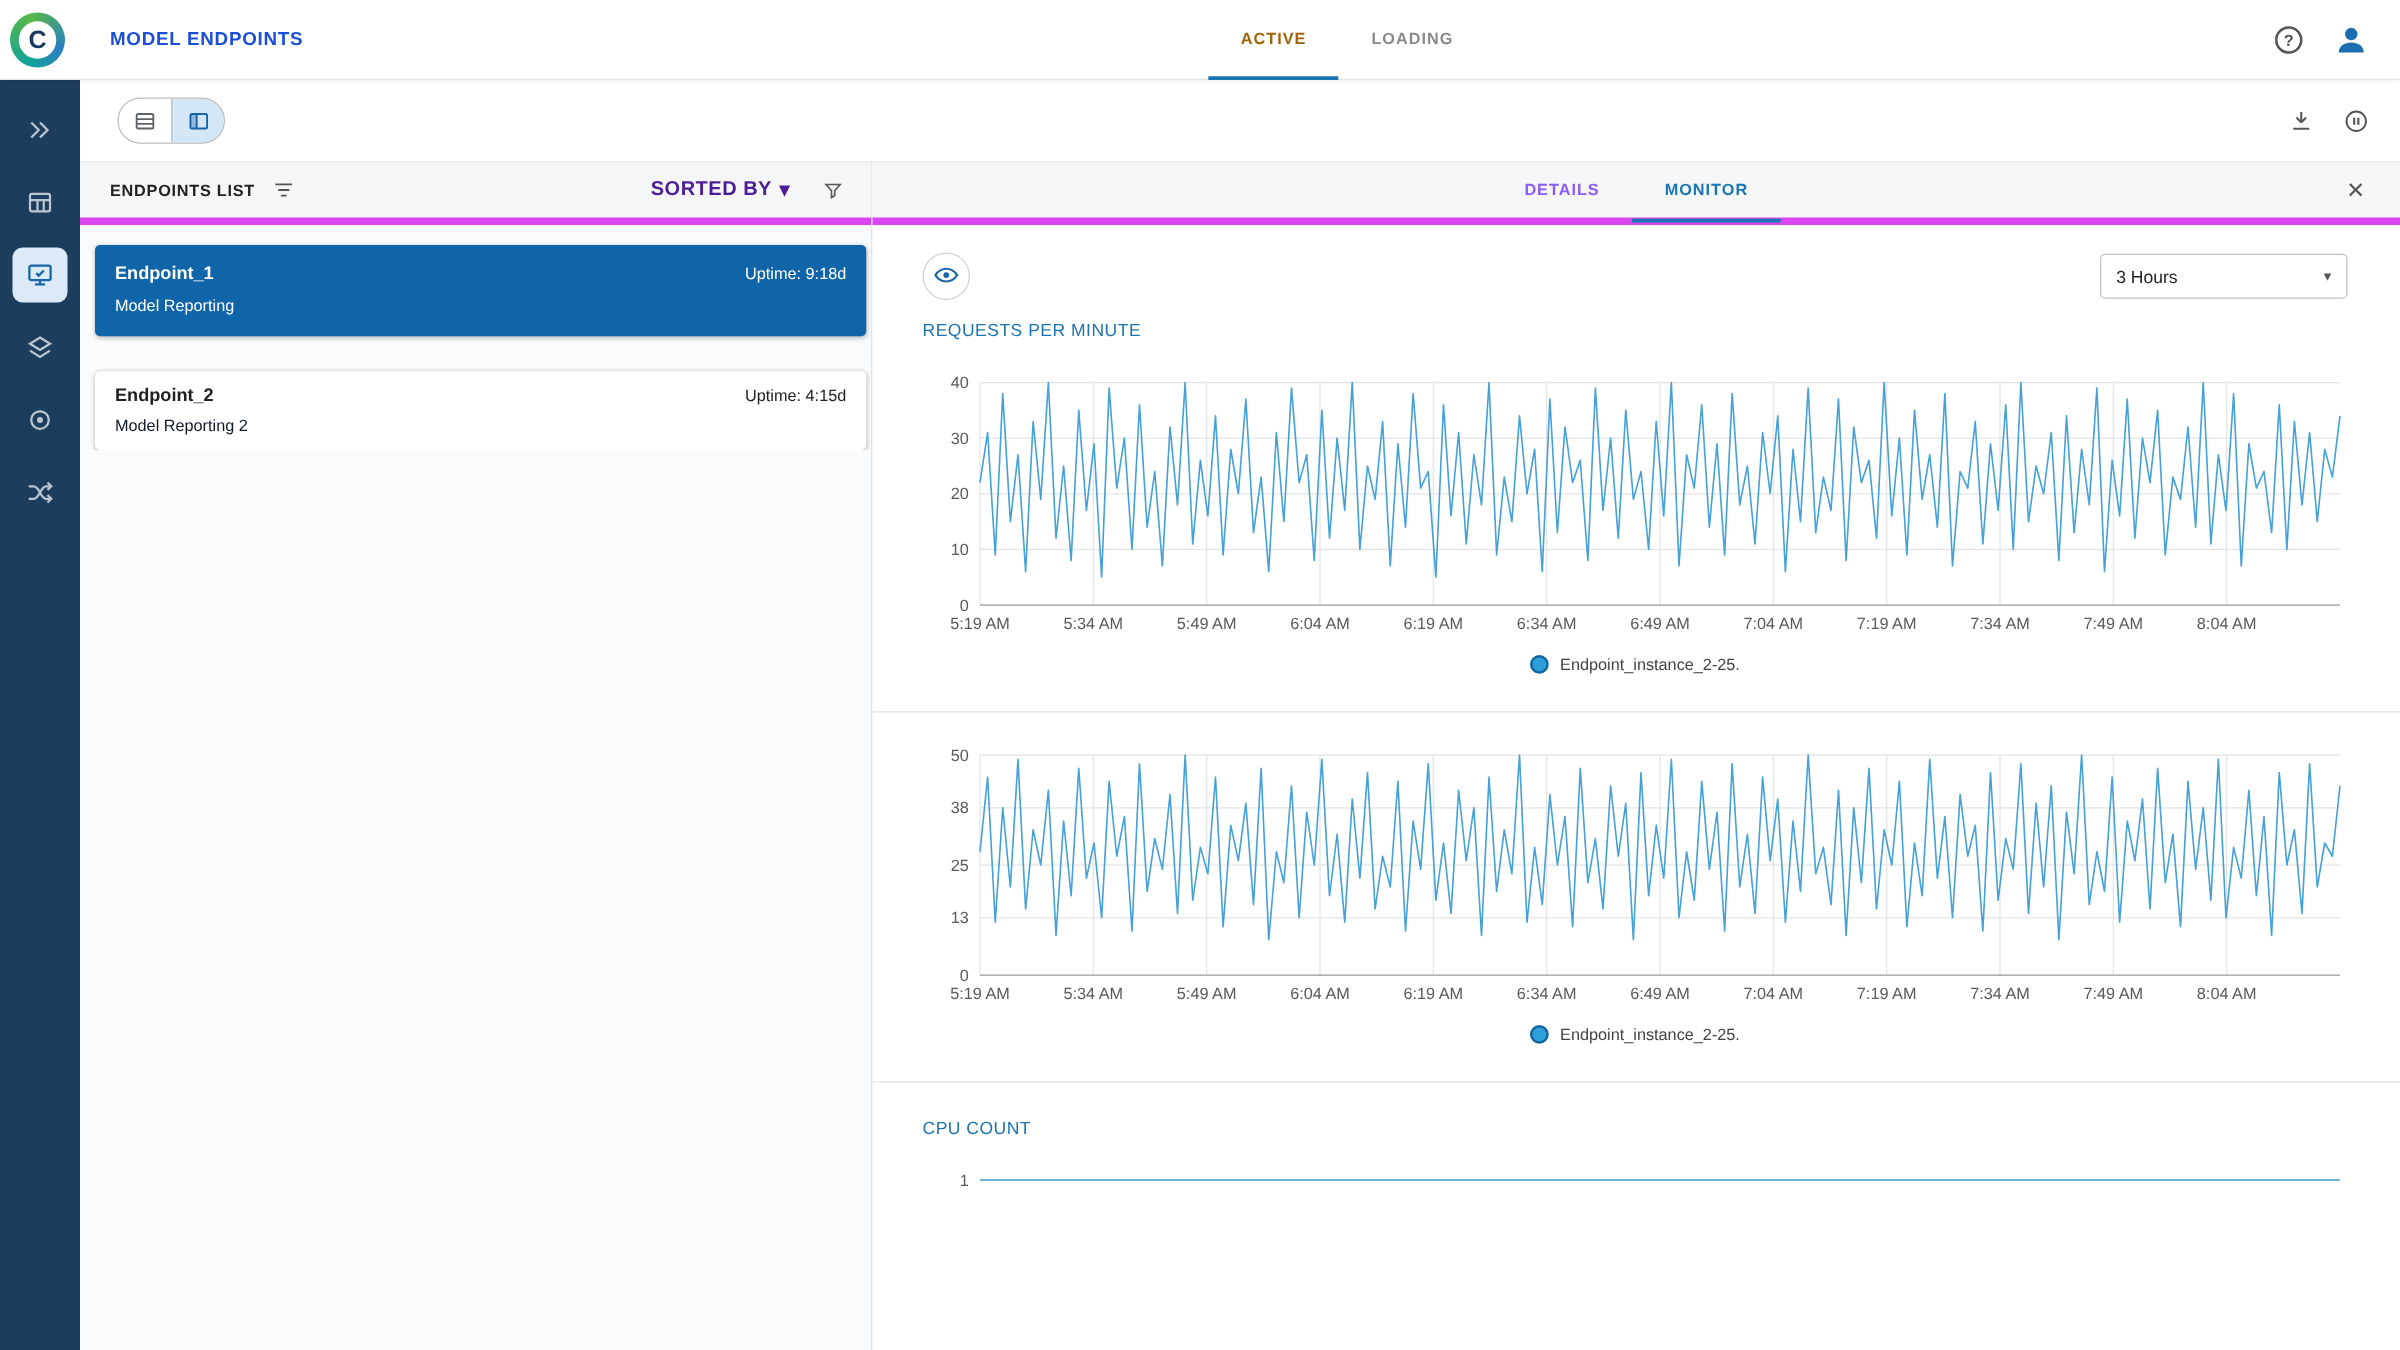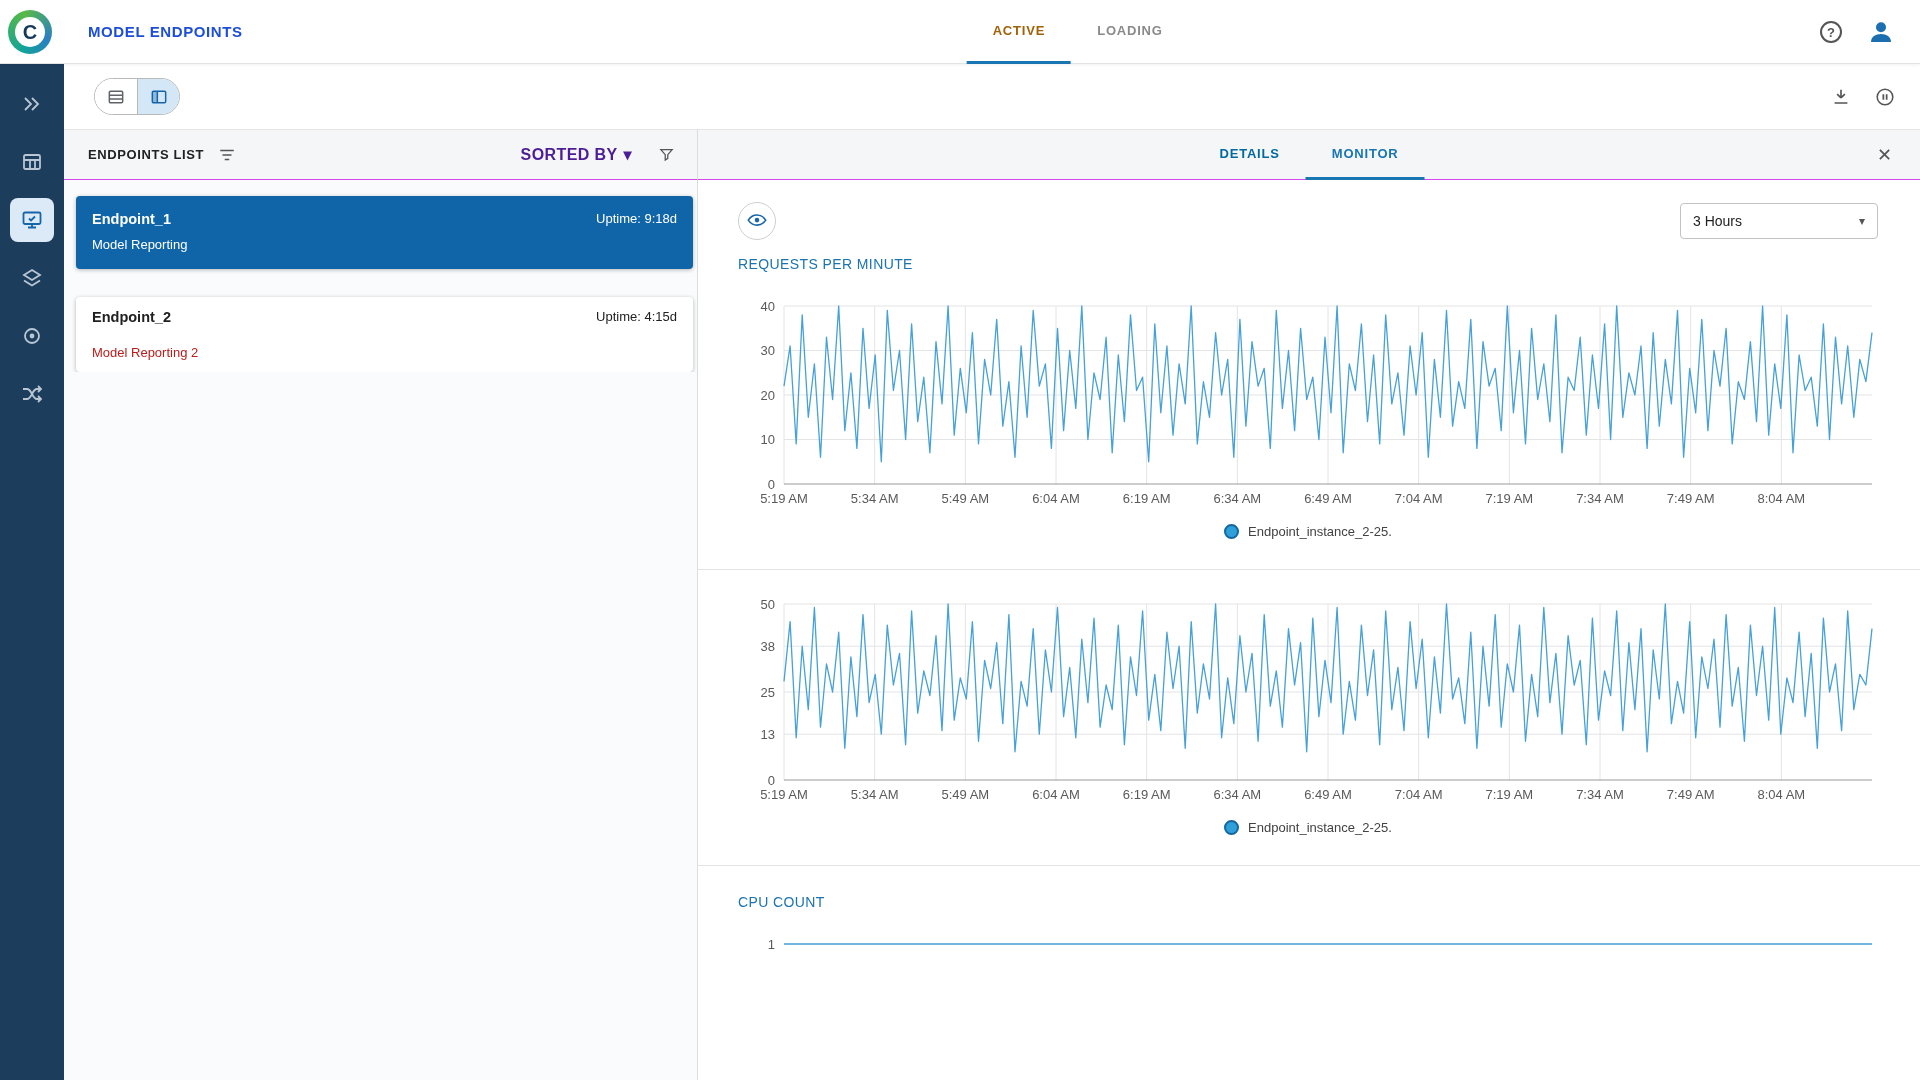--- a/index.html
+++ b/index.html
@@ -43,46 +43,46 @@
     background:#fff; cursor:pointer; }
   .toggle-btn + .toggle-btn { border-left:1px solid #b9b9b9; }
   .toggle-btn.selected { background:#d3e7f7; }
   .toolbar-right { position:absolute; right:24px; top:0; height:65px; display:flex;
     align-items:center; gap:22px; }
   .icon-btn { display:flex; align-items:center; justify-content:center; cursor:pointer; }
 
   
   .main { position:absolute; left:64px; top:129px; right:0; bottom:0; display:flex; }
   .panel-header { height:51px; background:#f5f6f8; border-top:1px solid #e6e6e6;
-    border-bottom:1px solid #d946ef; display:flex; align-items:center; position:relative; }
+    border-bottom:6px solid #d946ef; display:flex; align-items:center; position:relative; }
 
   
   .left-panel { width:634px; border-right:1px solid #ddd; display:flex; flex-direction:column;
     background:#fafbfd; }
   .lp-title { font-size:13px; font-weight:bold; letter-spacing:.6px; color:#222; margin-left:24px; }
   .tune-icon { margin-left:14px; display:flex; }
   .sorted-by { margin-left:auto; display:flex; align-items:center; gap:6px; font-size:16px;
     font-weight:bold; color:#4c1d95; letter-spacing:.4px; cursor:pointer; }
   .funnel { margin:0 22px 0 26px; display:flex; cursor:pointer; }
   .list { padding:16px 4px 0 12px; overflow:hidden; }
   .card { border-radius:4px; background:#fff; box-shadow:0 1px 4px rgba(0,0,0,.28);
     padding:12px 16px; cursor:pointer; }
   .card.selected { background:#1065a9; color:#fff; padding:15px 16px 17px; }
   .card + .card { margin-top:28px; }
   .card-row { display:flex; justify-content:space-between; align-items:flex-start; }
   .card-name { font-size:14.5px; font-weight:bold; }
   .card-uptime { font-size:13px; }
   .card-sub { font-size:13px; margin-top:10px; }
-  .card:not(.selected) .card-sub { color:#b91c1c; margin-top:20px; }
+  .card:not(.selected) .card-sub { color:#0f172a; margin-top:8px; }
 
   
   .right-panel { flex:1; display:flex; flex-direction:column; background:#fff; min-width:0; }
   .rp-tabs { position:absolute; left:50%; transform:translateX(-50%); height:51px; display:flex; }
   .rp-tab { height:51px; line-height:50px; padding:0 26px; font-size:13px; font-weight:bold;
-    letter-spacing:.8px; color:#0369a1; cursor:pointer; }
+    letter-spacing:.8px; color:#8b5cf6; cursor:pointer; }
   .rp-tab.active { color:#1976b2; border-bottom:3px solid #1976b2; }
   .close-x { position:absolute; right:28px; font-size:18px; color:#555; cursor:pointer; }
   .monitor-content { flex:1; overflow:hidden; padding:0 42px 0 40px; }
   .controls-row { display:flex; justify-content:space-between; align-items:center; margin-top:22px; }
   .eye-btn { width:38px; height:38px; border:1px solid #cfcfcf; border-radius:50%;
     display:flex; align-items:center; justify-content:center; cursor:pointer; background:#fff; }
   .time-select { width:198px; height:36px; border:1px solid #c2c2c2; border-radius:4px;
     display:flex; align-items:center; justify-content:space-between; padding:0 12px;
     font-size:14px; color:#222; cursor:pointer; background:#fff; }
   .time-select .caret { color:#555; font-size:12px; }

